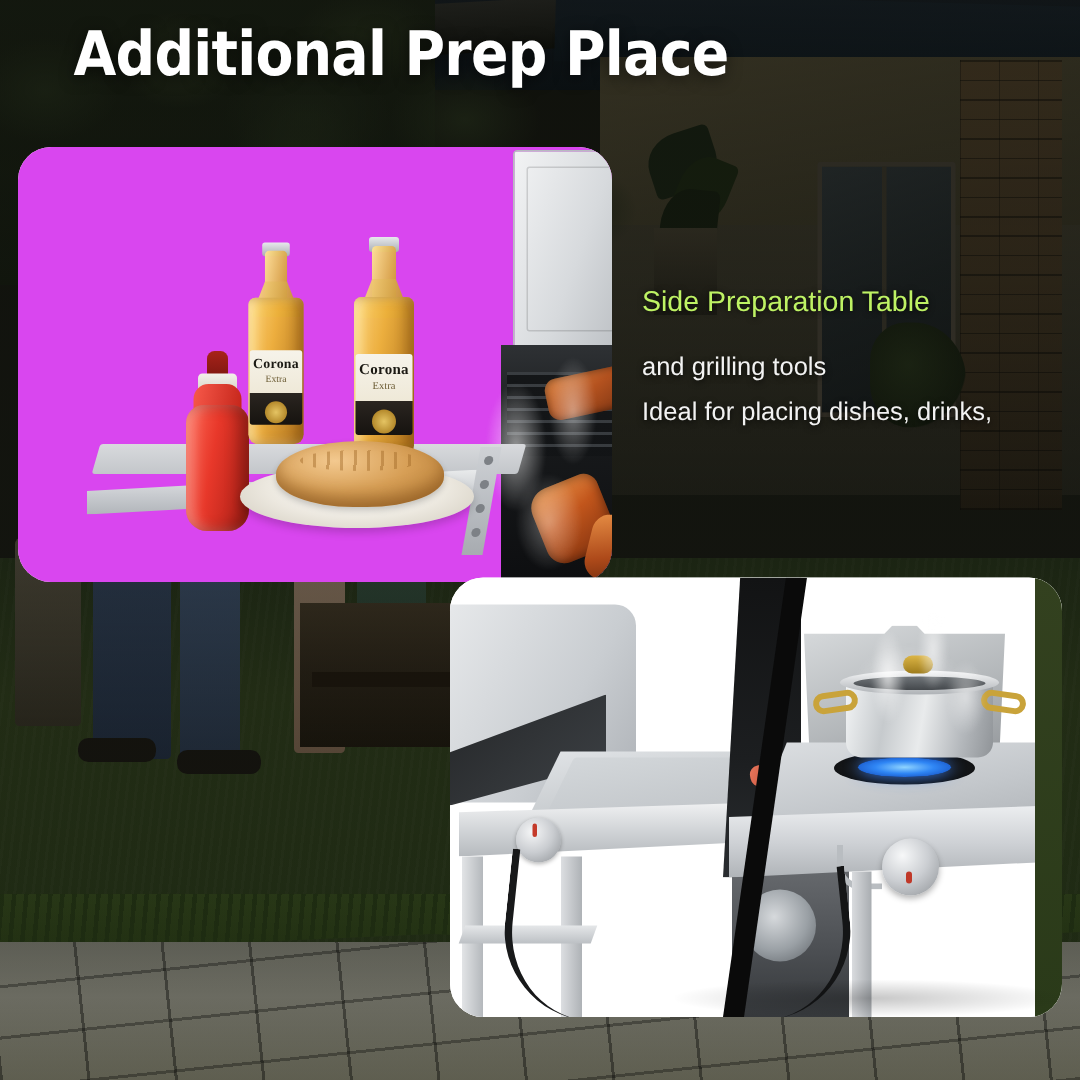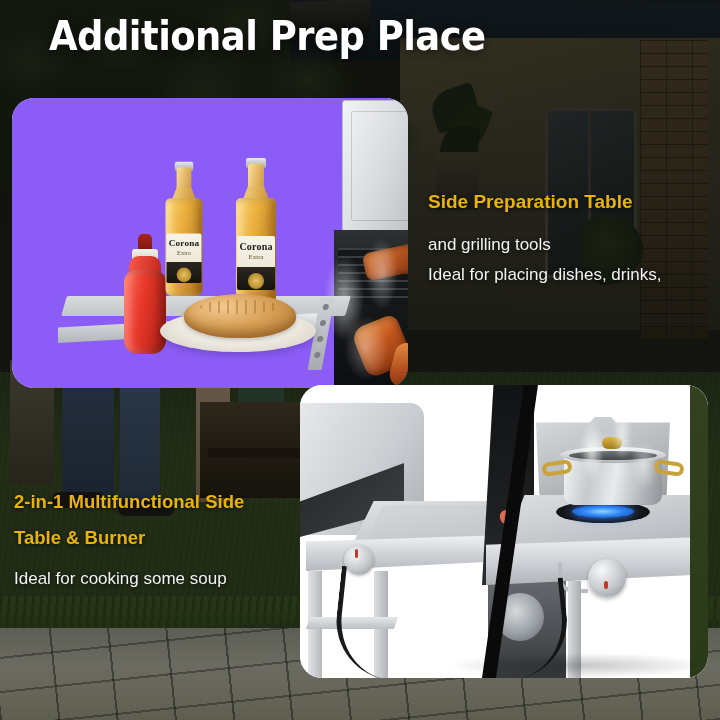--- a/index.html
+++ b/index.html
@@ -171,21 +171,21 @@
   .card {
     position: absolute;
     background: #ffffff;
     border-radius: 22px;
     overflow: hidden;
   }
   .card-top  { left: 12px;  top: 98px;  width: 396px; height: 290px; }
   .card-bot  { left: 300px; top: 385px; width: 408px; height: 293px; }
 
   
-  .tc { position:absolute; inset:0; background:#8b5cf6; }
+  .tc { position:absolute; inset:0; background:#d946ef; }
   .tc-table {
     position: absolute; left: 52px; top: 198px; width: 284px; height: 20px;
     background: linear-gradient(180deg,#d8dadd 0%, #c3c6ca 100%);
     transform: skewX(-16deg);
     border-radius: 2px;
   }
   .tc-table-front {
     position: absolute; left: 46px; top: 215px; width: 262px; height: 30px;
     background: linear-gradient(180deg,#e9ebec 0%,#c9ccd0 55%, #b1b5ba 100%);
     clip-path: polygon(0 48%, 100% 0, 100% 52%, 0 100%);
@@ -527,23 +527,23 @@
   }
 
   
   .txt-right {
     position: absolute; left: 428px; top: 188px; width: 274px;
   }
   .txt-left {
     position: absolute; left: 14px; top: 484px; width: 286px;
   }
   .blk-title {
-    color: #eab308;
+    color: #bef264;
     font-size: 19px;
-    font-weight: 700;
+    font-weight: 400;
     line-height: 1.46;
     text-shadow: 0 1px 4px rgba(0,0,0,.75);
   }
   .blk-body {
     color: #f2f2f2;
     font-size: 17px;
     font-weight: 400;
     line-height: 1.78;
     margin-top: 14px;
     text-shadow: 0 1px 4px rgba(0,0,0,.75);
@@ -694,23 +694,14 @@
   </div>
 
   <div class="txt-right">
     <div class="blk-title">Side Preparation Table</div>
     <div class="blk-body">
       <div>and grilling tools</div>
       <div>Ideal for placing dishes, drinks,</div>
     </div>
   </div>
 
-  <div class="txt-left">
-    <div class="blk-title">
-      <div>2-in-1 Multifunctional Side</div>
-      <div>Table &amp; Burner</div>
-    </div>
-    <div class="blk-body">
-      <div>Ideal for cooking some soup</div>
-    </div>
-  </div>
 
 </div>
 
 </body></html>

